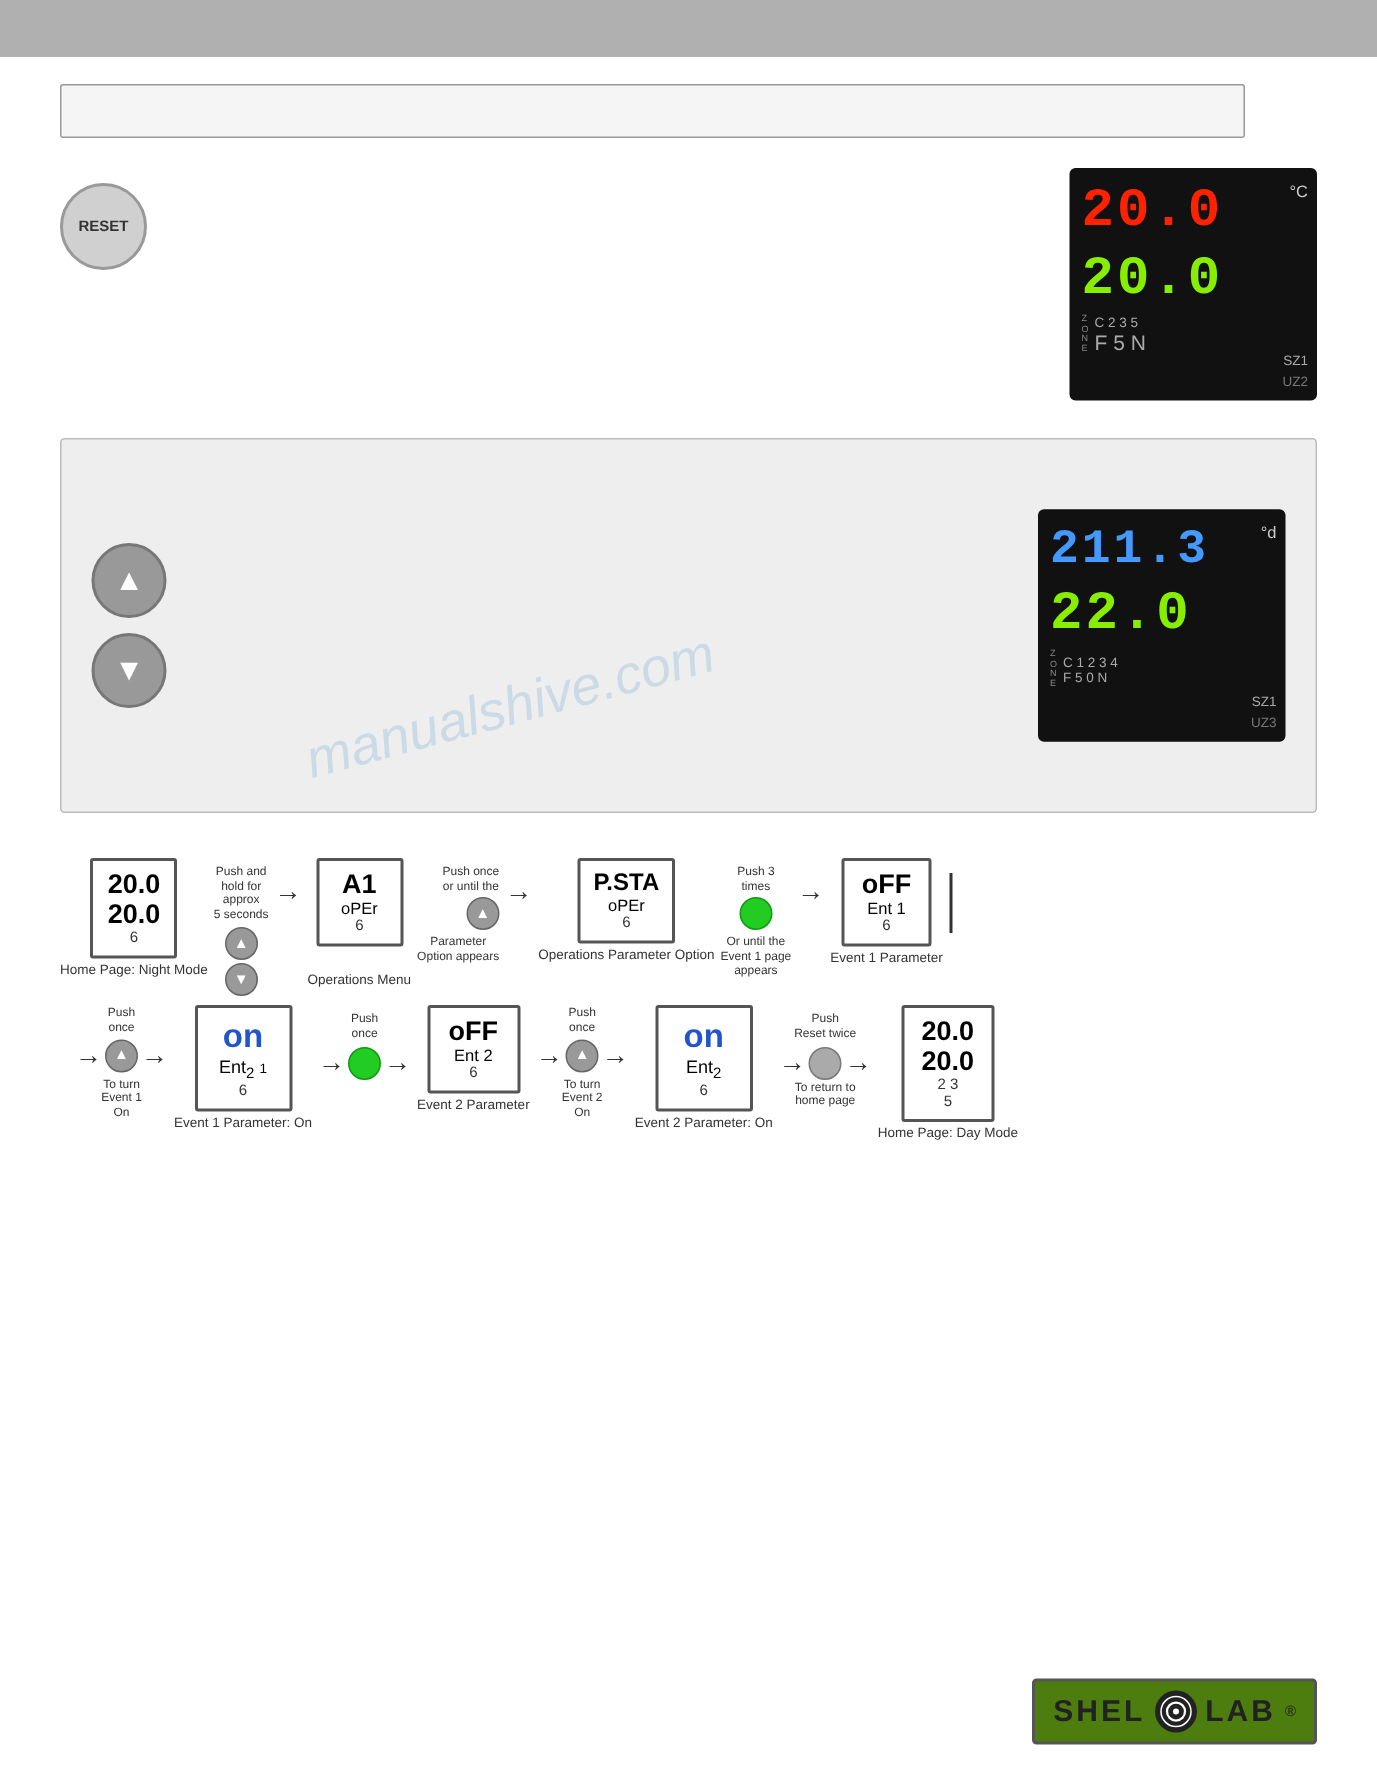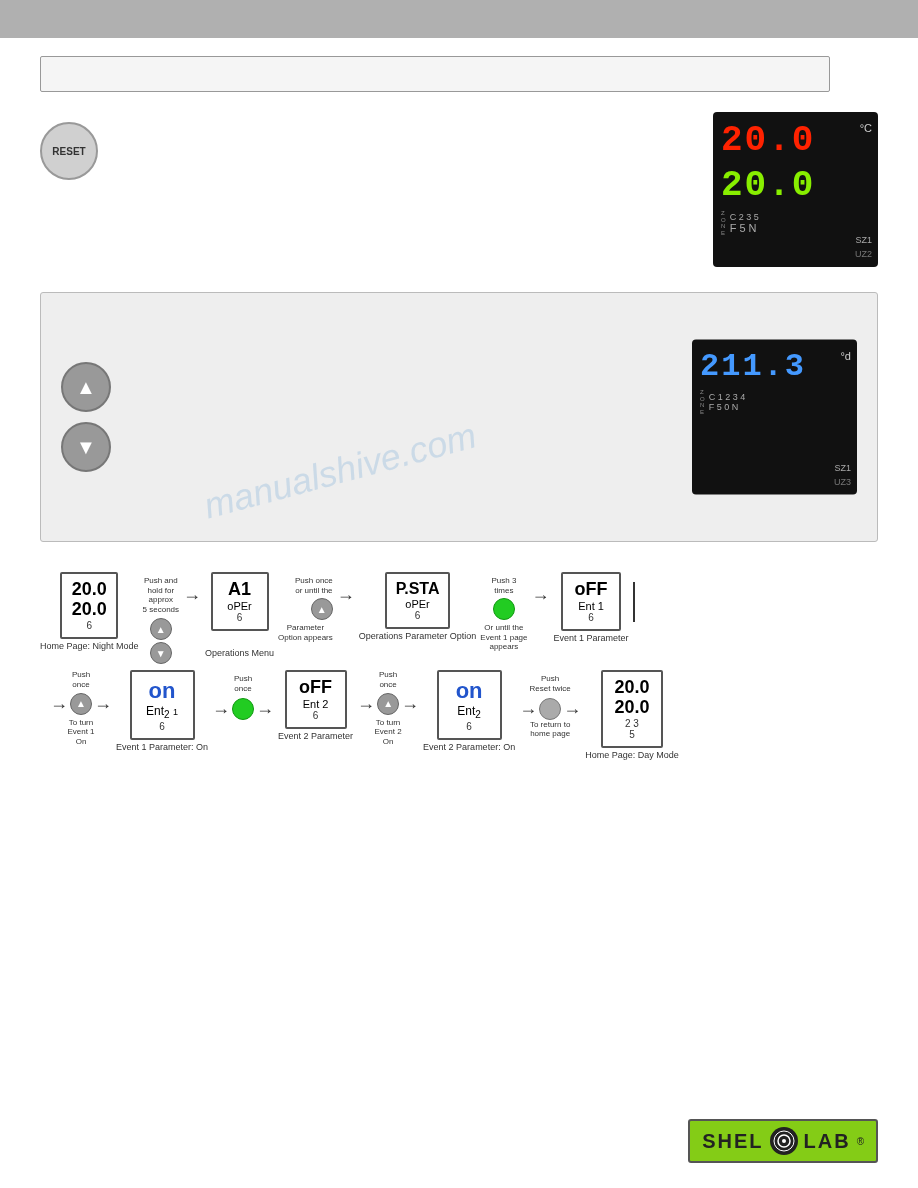--- a/index.html
+++ b/index.html
@@ -285,21 +285,21 @@
     .logo-area {
       position: absolute;
       bottom: 25px;
       right: 40px;
       border: 2px solid #555;
       border-radius: 3px;
       padding: 6px 12px;
       display: flex;
       align-items: center;
       gap: 6px;
-      background: #84cc16;
+      background: #4d7c0f;
     }
 
     .logo-text {
       font-size: 20px;
       font-weight: bold;
       color: #222;
       letter-spacing: 2px;
     }
 
     .logo-circle {
@@ -345,38 +345,41 @@
       </div>
       <div class="display-bottom-row">
         <div class="zone-label">
           <span>Z</span>
             <span>O</span>
             <span>N</span>
             <span>E</span>
         </div>
         <div>
           <div class="zone-numbers" style="color:#aaa; font-size:9px;">C 2 3 5</div>
-          <div class="zone-numbers" style="color:#aaa; font-size:11px;">F 5 N</div>
+          <div class="zone-numbers" style="color:#aaa; font-size:14px;">F 5 N</div>
         </div>
       </div>
       <span class="sz-label">SZ1</span>
       <span class="uz-label">UZ2</span>
     </div>
   </div>
 
   <div class="panel-box">
     <div class="arrow-buttons">
       <div class="arrow-btn">▲</div>
       <div class="arrow-btn">▼</div>
     </div>
 
     <div class="display-unit display-unit-2">
       <span class="display-unit-label">°d</span>
       <div class="display-row">
         <span class="display-number blue" style="font-size:32px;">211.3</span>
+      </div>
+      <div class="display-row">
+        <span class="display-number green">22.0</span>
       </div>
       <div class="display-bottom-row">
         <div class="zone-label">
           <span>Z</span>
             <span>O</span>
             <span>N</span>
             <span>E</span>
         </div>
         <div>
           <div class="zone-numbers" style="color:#aaa; font-size:9px;">C 1 2 3 4</div>

